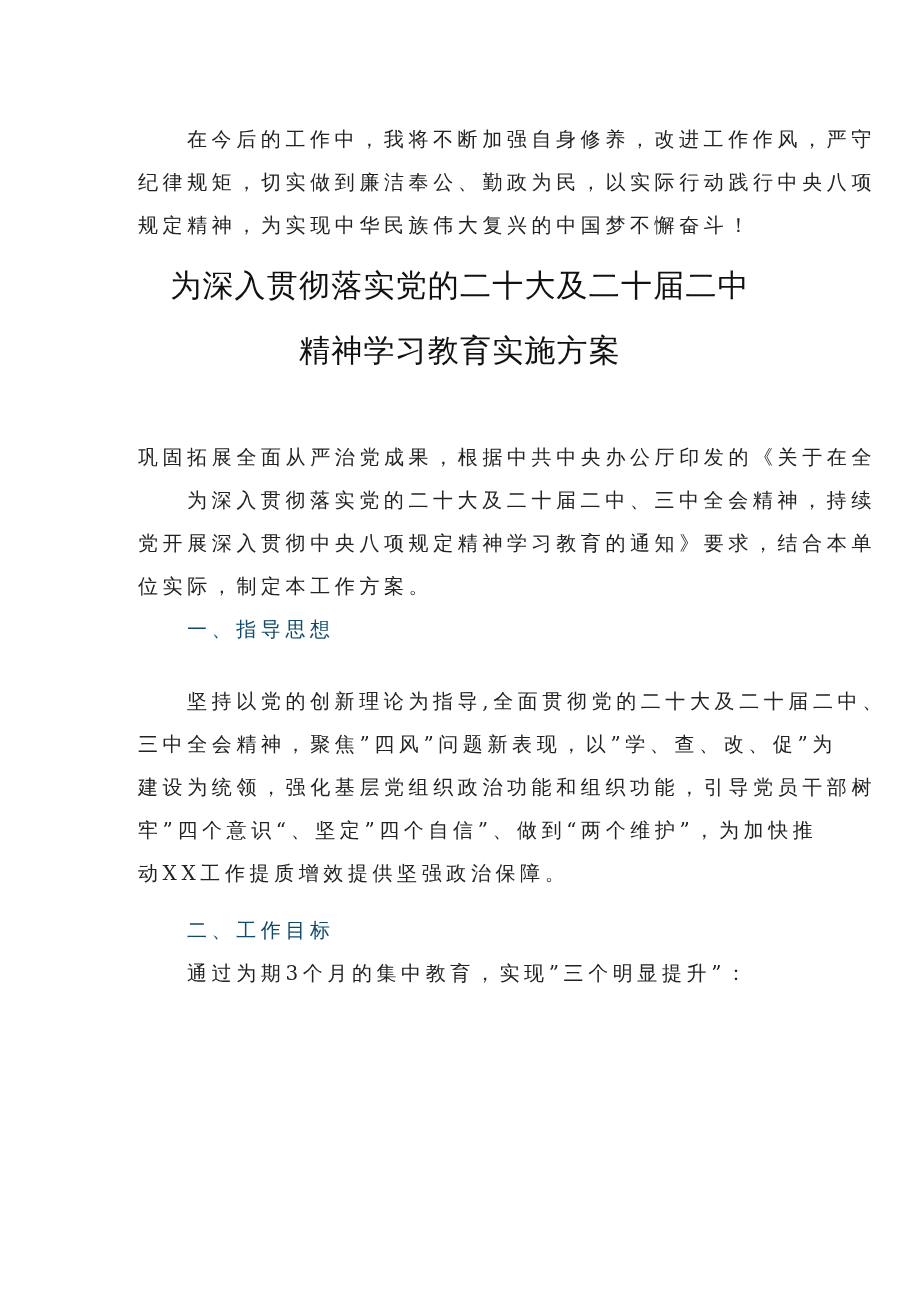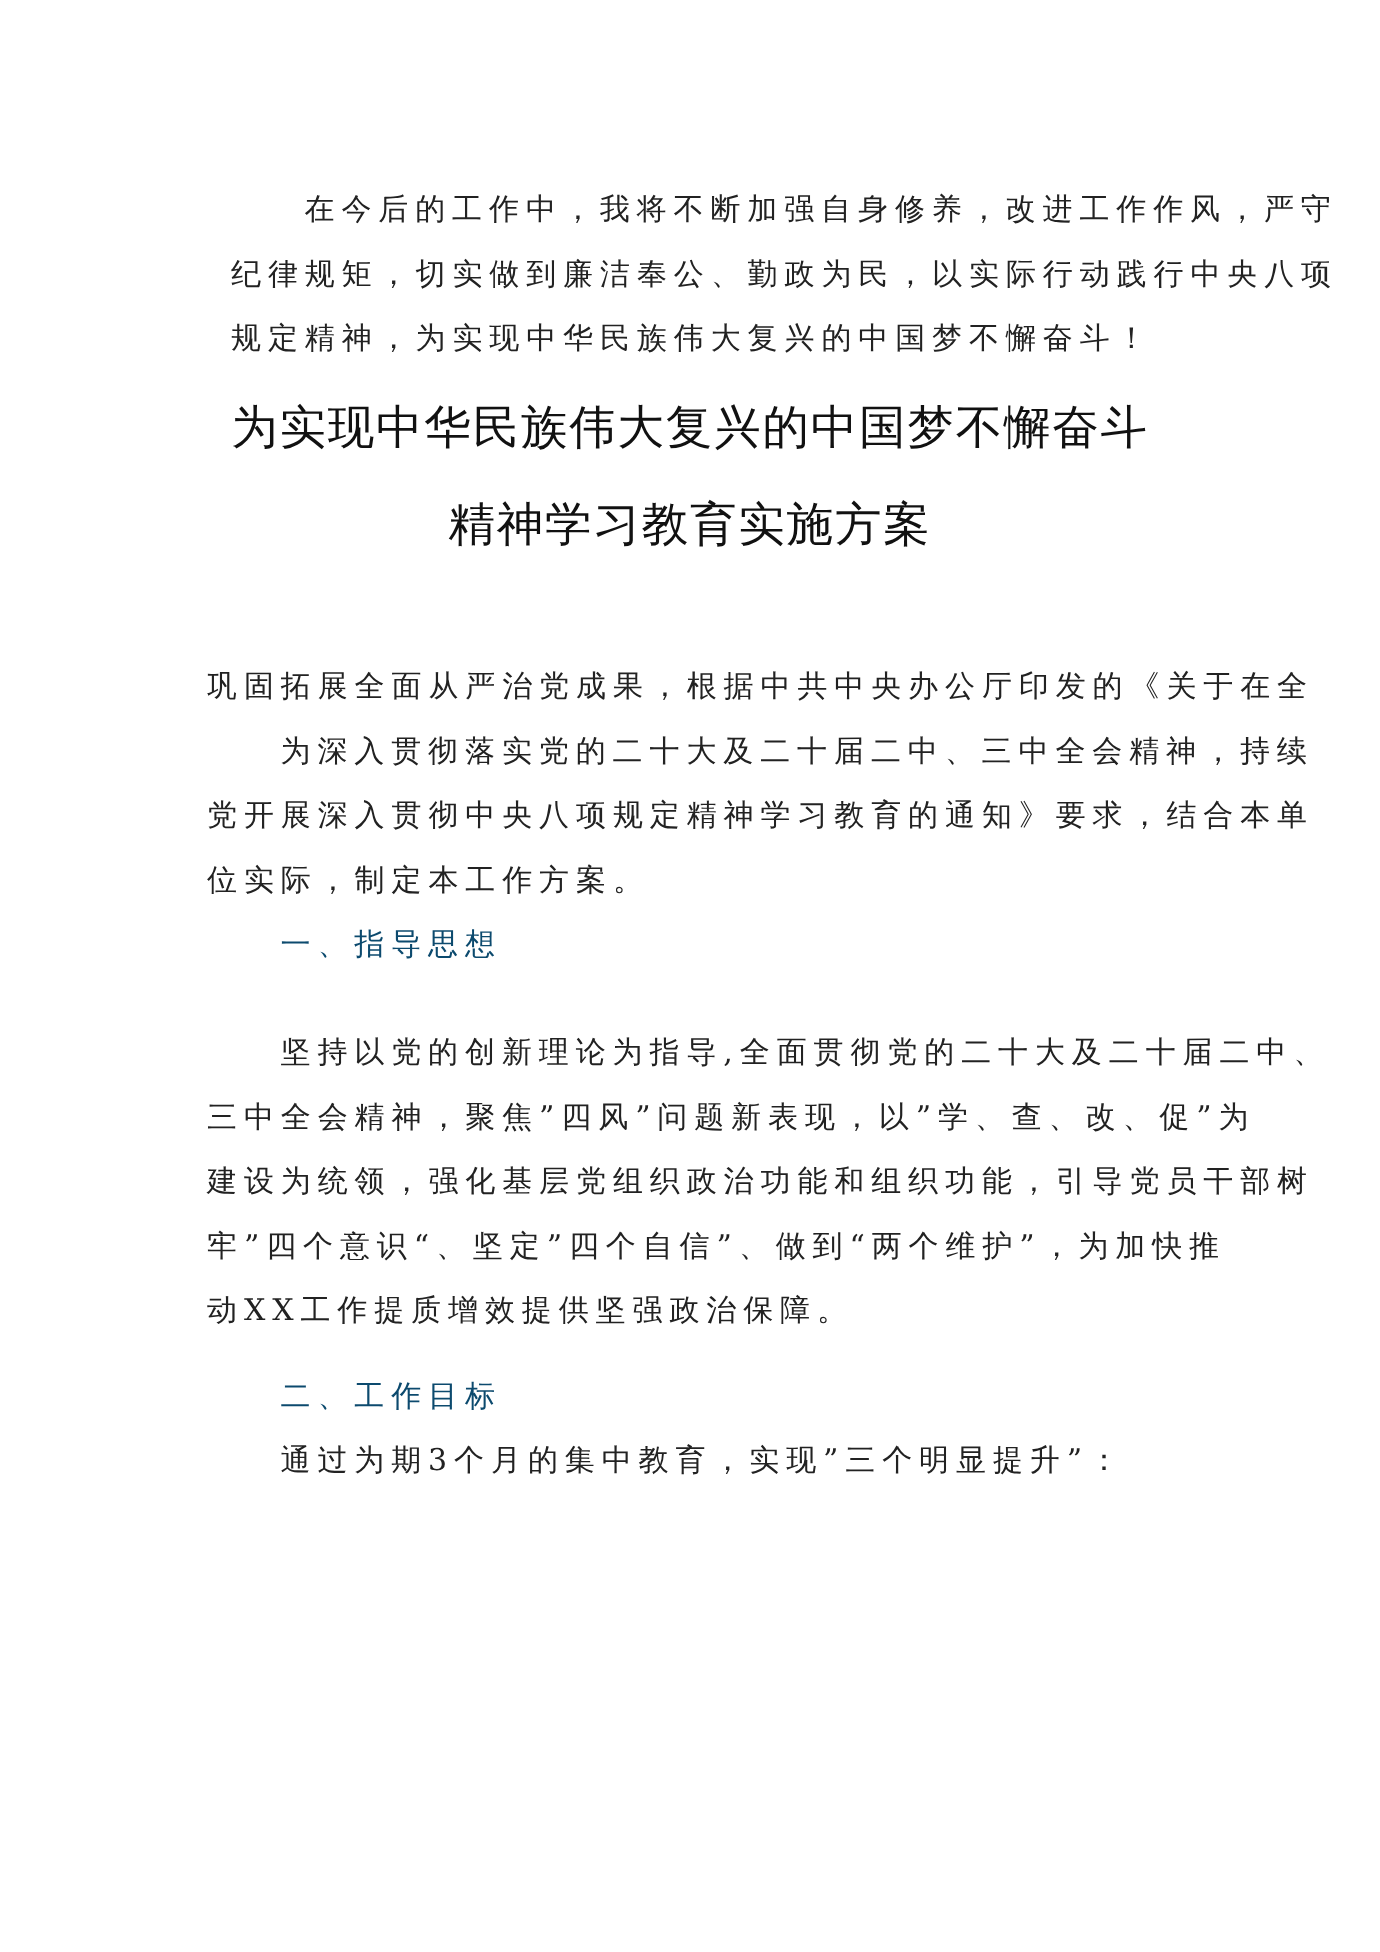--- a/index.html
+++ b/index.html
@@ -60,27 +60,27 @@
     .line {
       display: block;
       white-space: nowrap;
     }
   </style>
 </head>
 <body>
 
 <div class="page">
 
-  <div class="para indent" style="top:118px;margin-left:16px;">
+  <div class="para indent" style="top:118px;">
     <span class="line">在今后的工作中，我将不断加强自身修养，改进工作作风，严守</span>
     <span class="line" style="text-indent:0;">纪律规矩，切实做到廉洁奉公、勤政为民，以实际行动践行中央八项</span>
     <span class="line" style="text-indent:0;">规定精神，为实现中华民族伟大复兴的中国梦不懈奋斗！</span>
   </div>
 
-  <div class="title" style="top:253px;">为实现中华民族伟大复兴的中国梦不懈奋斗</div>
+  <div class="title" style="top:253px;">为深入贯彻落实党的二十大及二十届二中</div>
   <div class="title" style="top:318px;text-align:center;">精神学习教育实施方案</div>
 
   <div class="para" style="top:436px;">
     <span class="line">巩固拓展全面从严治党成果，根据中共中央办公厅印发的《关于在全</span>
     <span class="line" style="padding-left:49px;">为深入贯彻落实党的二十大及二十届二中、三中全会精神，持续</span>
     <span class="line">党开展深入贯彻中央八项规定精神学习教育的通知》要求，结合本单</span>
     <span class="line">位实际，制定本工作方案。</span>
   </div>
 
   <div class="heading" style="top:608px;">一、指导思想</div>

